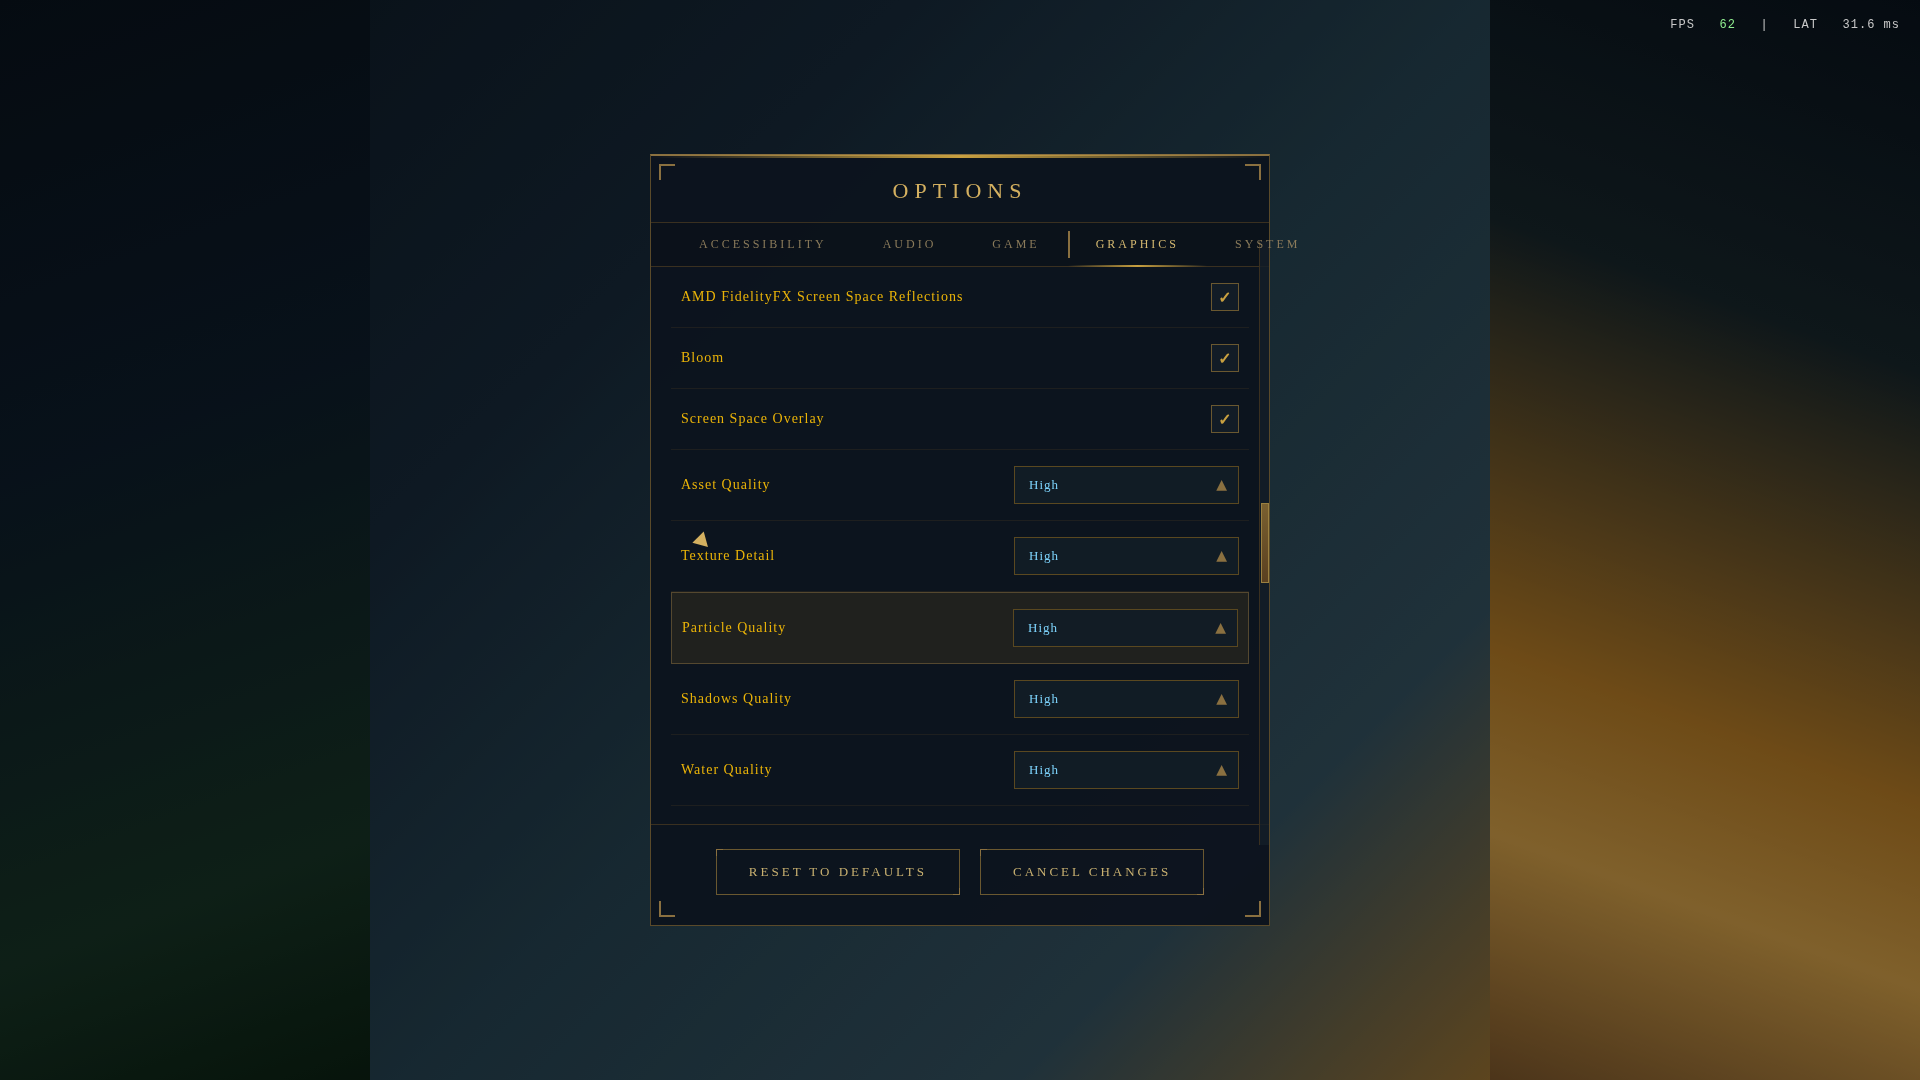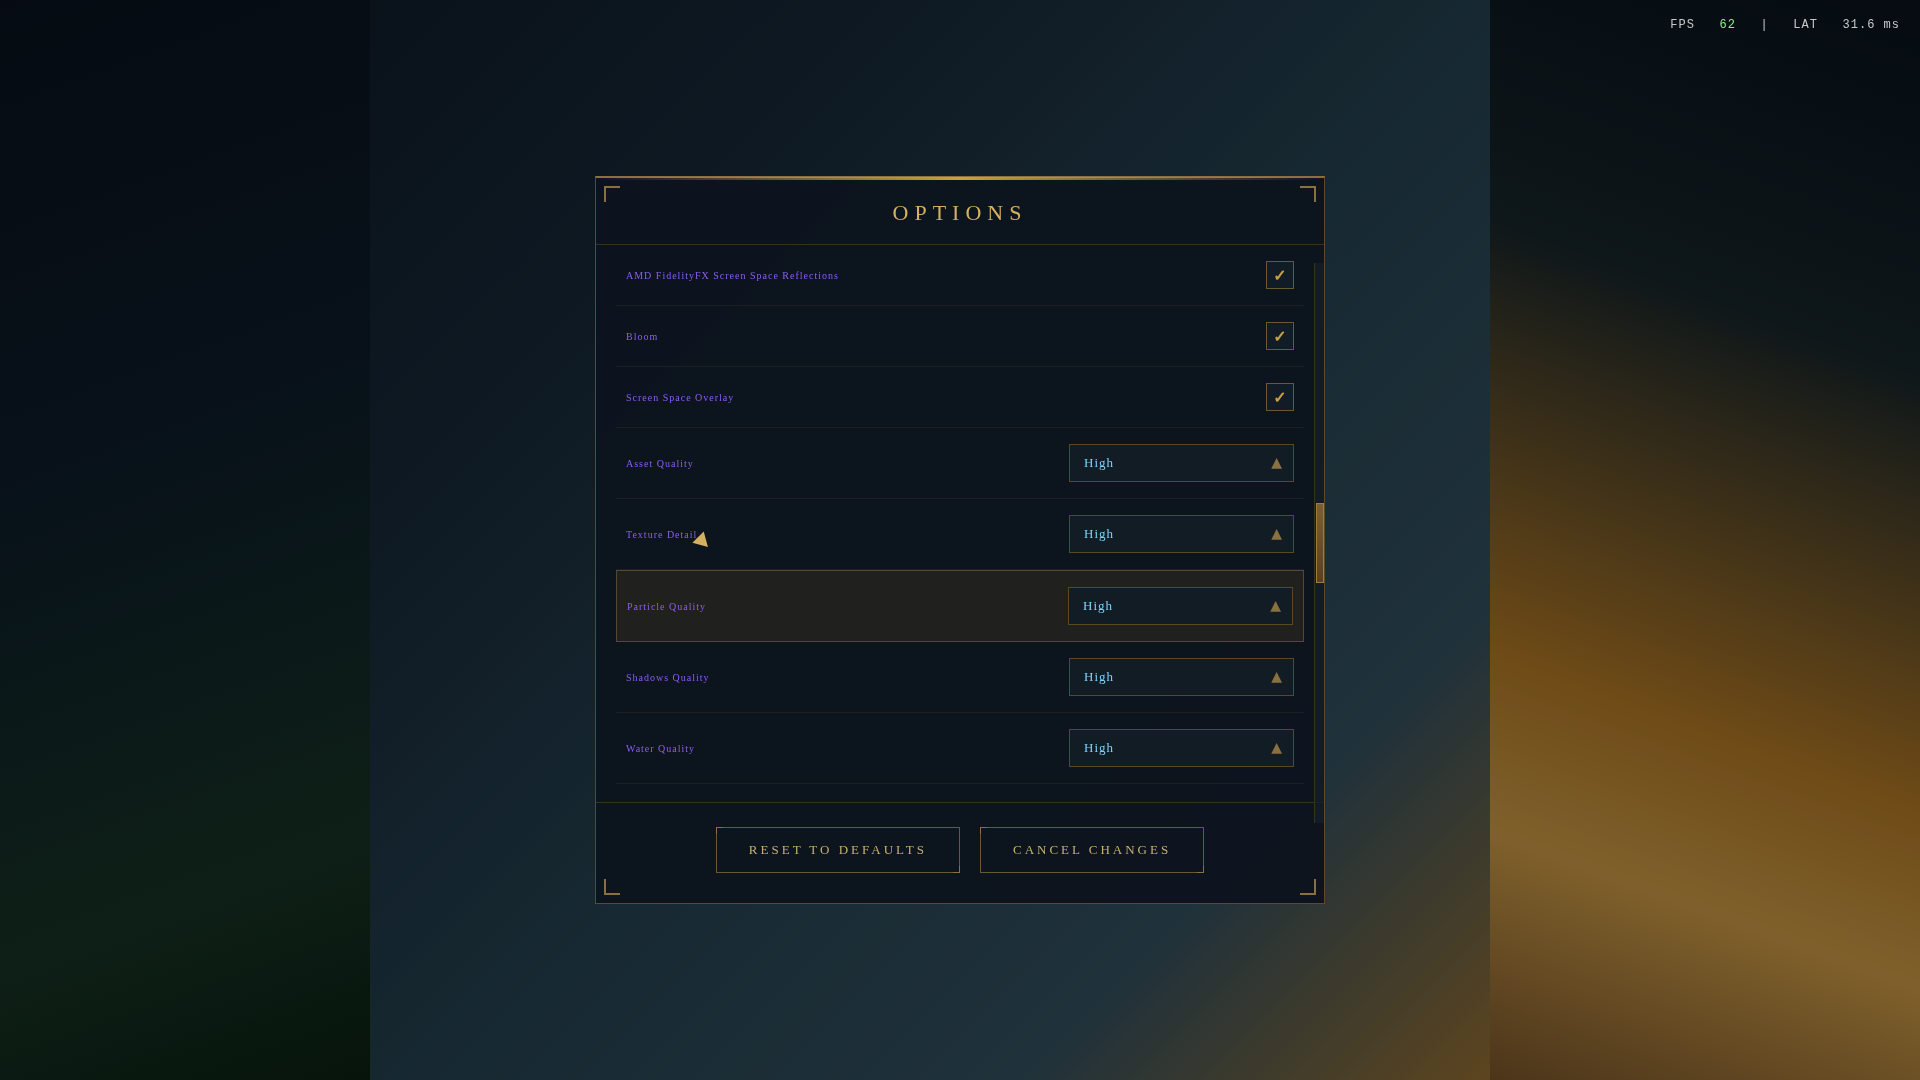--- a/index.html
+++ b/index.html
@@ -46,21 +46,21 @@
     .modal-backdrop {
       position: absolute;
       inset: 0;
       display: flex;
       align-items: center;
       justify-content: center;
       z-index: 10;
     }
 
     .modal {
-      width: 730px;
+      width: 620px;
       background: rgba(12, 20, 30, 0.97);
       border: 1px solid #5a4a2a;
       border-top: 2px solid #8a7040;
       position: relative;
       padding-bottom: 20px;
     }
 
     .modal::before {
       content: '';
       position: absolute;
@@ -164,22 +164,22 @@
       border-bottom: 1px solid rgba(58,48,32,0.4);
       position: relative;
     }
 
     .setting-row.highlighted {
       background: rgba(90,70,30,0.25);
       border: 1px solid rgba(138,112,64,0.5);
     }
 
     .setting-label {
-      color: #8b5cf6;
-      font-size: 10px;
+      color: #eab308;
+      font-size: 14px;
       letter-spacing: 1px;
     }
 
     .setting-control {
       display: flex;
       align-items: center;
     }
 
     
     .checkbox-wrap {
@@ -335,20 +335,27 @@
     <div class="corner-tr"></div>
     <div class="corner-bl"></div>
     <div class="corner-br"></div>
 
     <div class="modal-scrollbar">
       <div class="modal-scrollbar-thumb"></div>
     </div>
 
     <h1 class="modal-title">OPTIONS</h1>
 
+    <div class="tabs">
+      <div class="tab">ACCESSIBILITY</div>
+      <div class="tab">AUDIO</div>
+      <div class="tab">GAME</div>
+      <div class="tab active">GRAPHICS</div>
+      <div class="tab">SYSTEM</div>
+    </div>
 
     <div class="settings-list">
 
       <div class="setting-row">
         <span class="setting-label">AMD FidelityFX Screen Space Reflections</span>
         <div class="setting-control">
           <div class="checkbox-wrap checked"></div>
         </div>
       </div>
 

